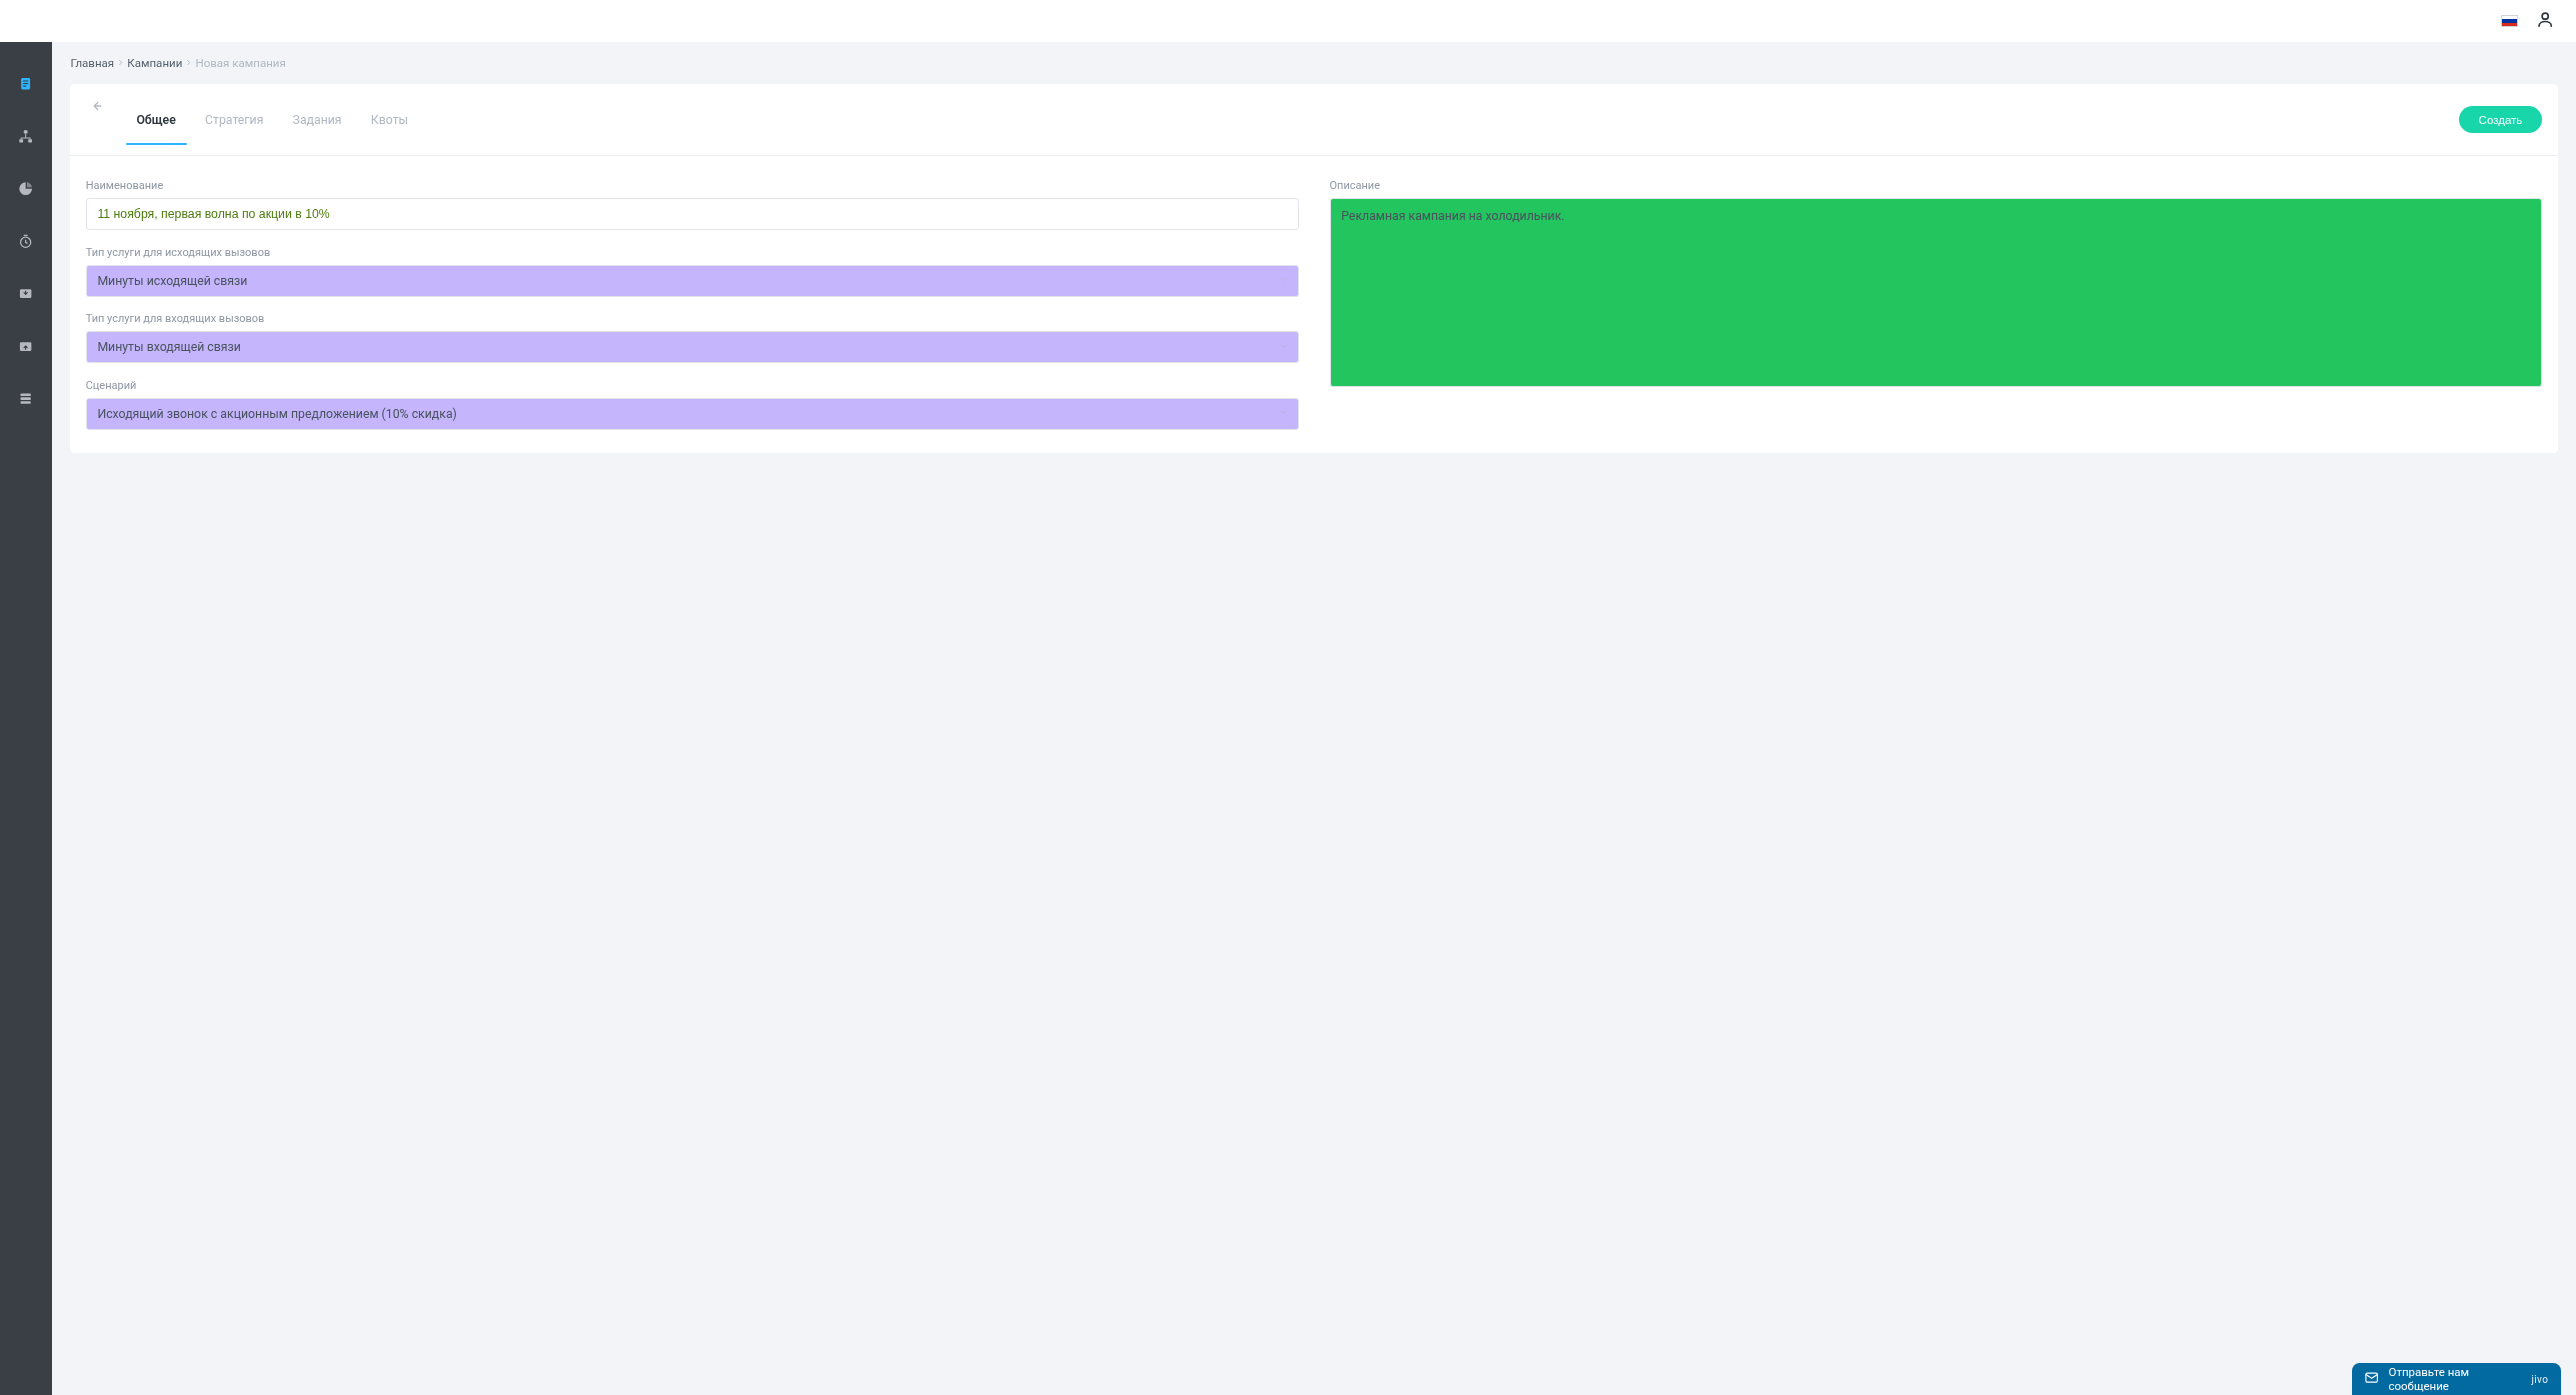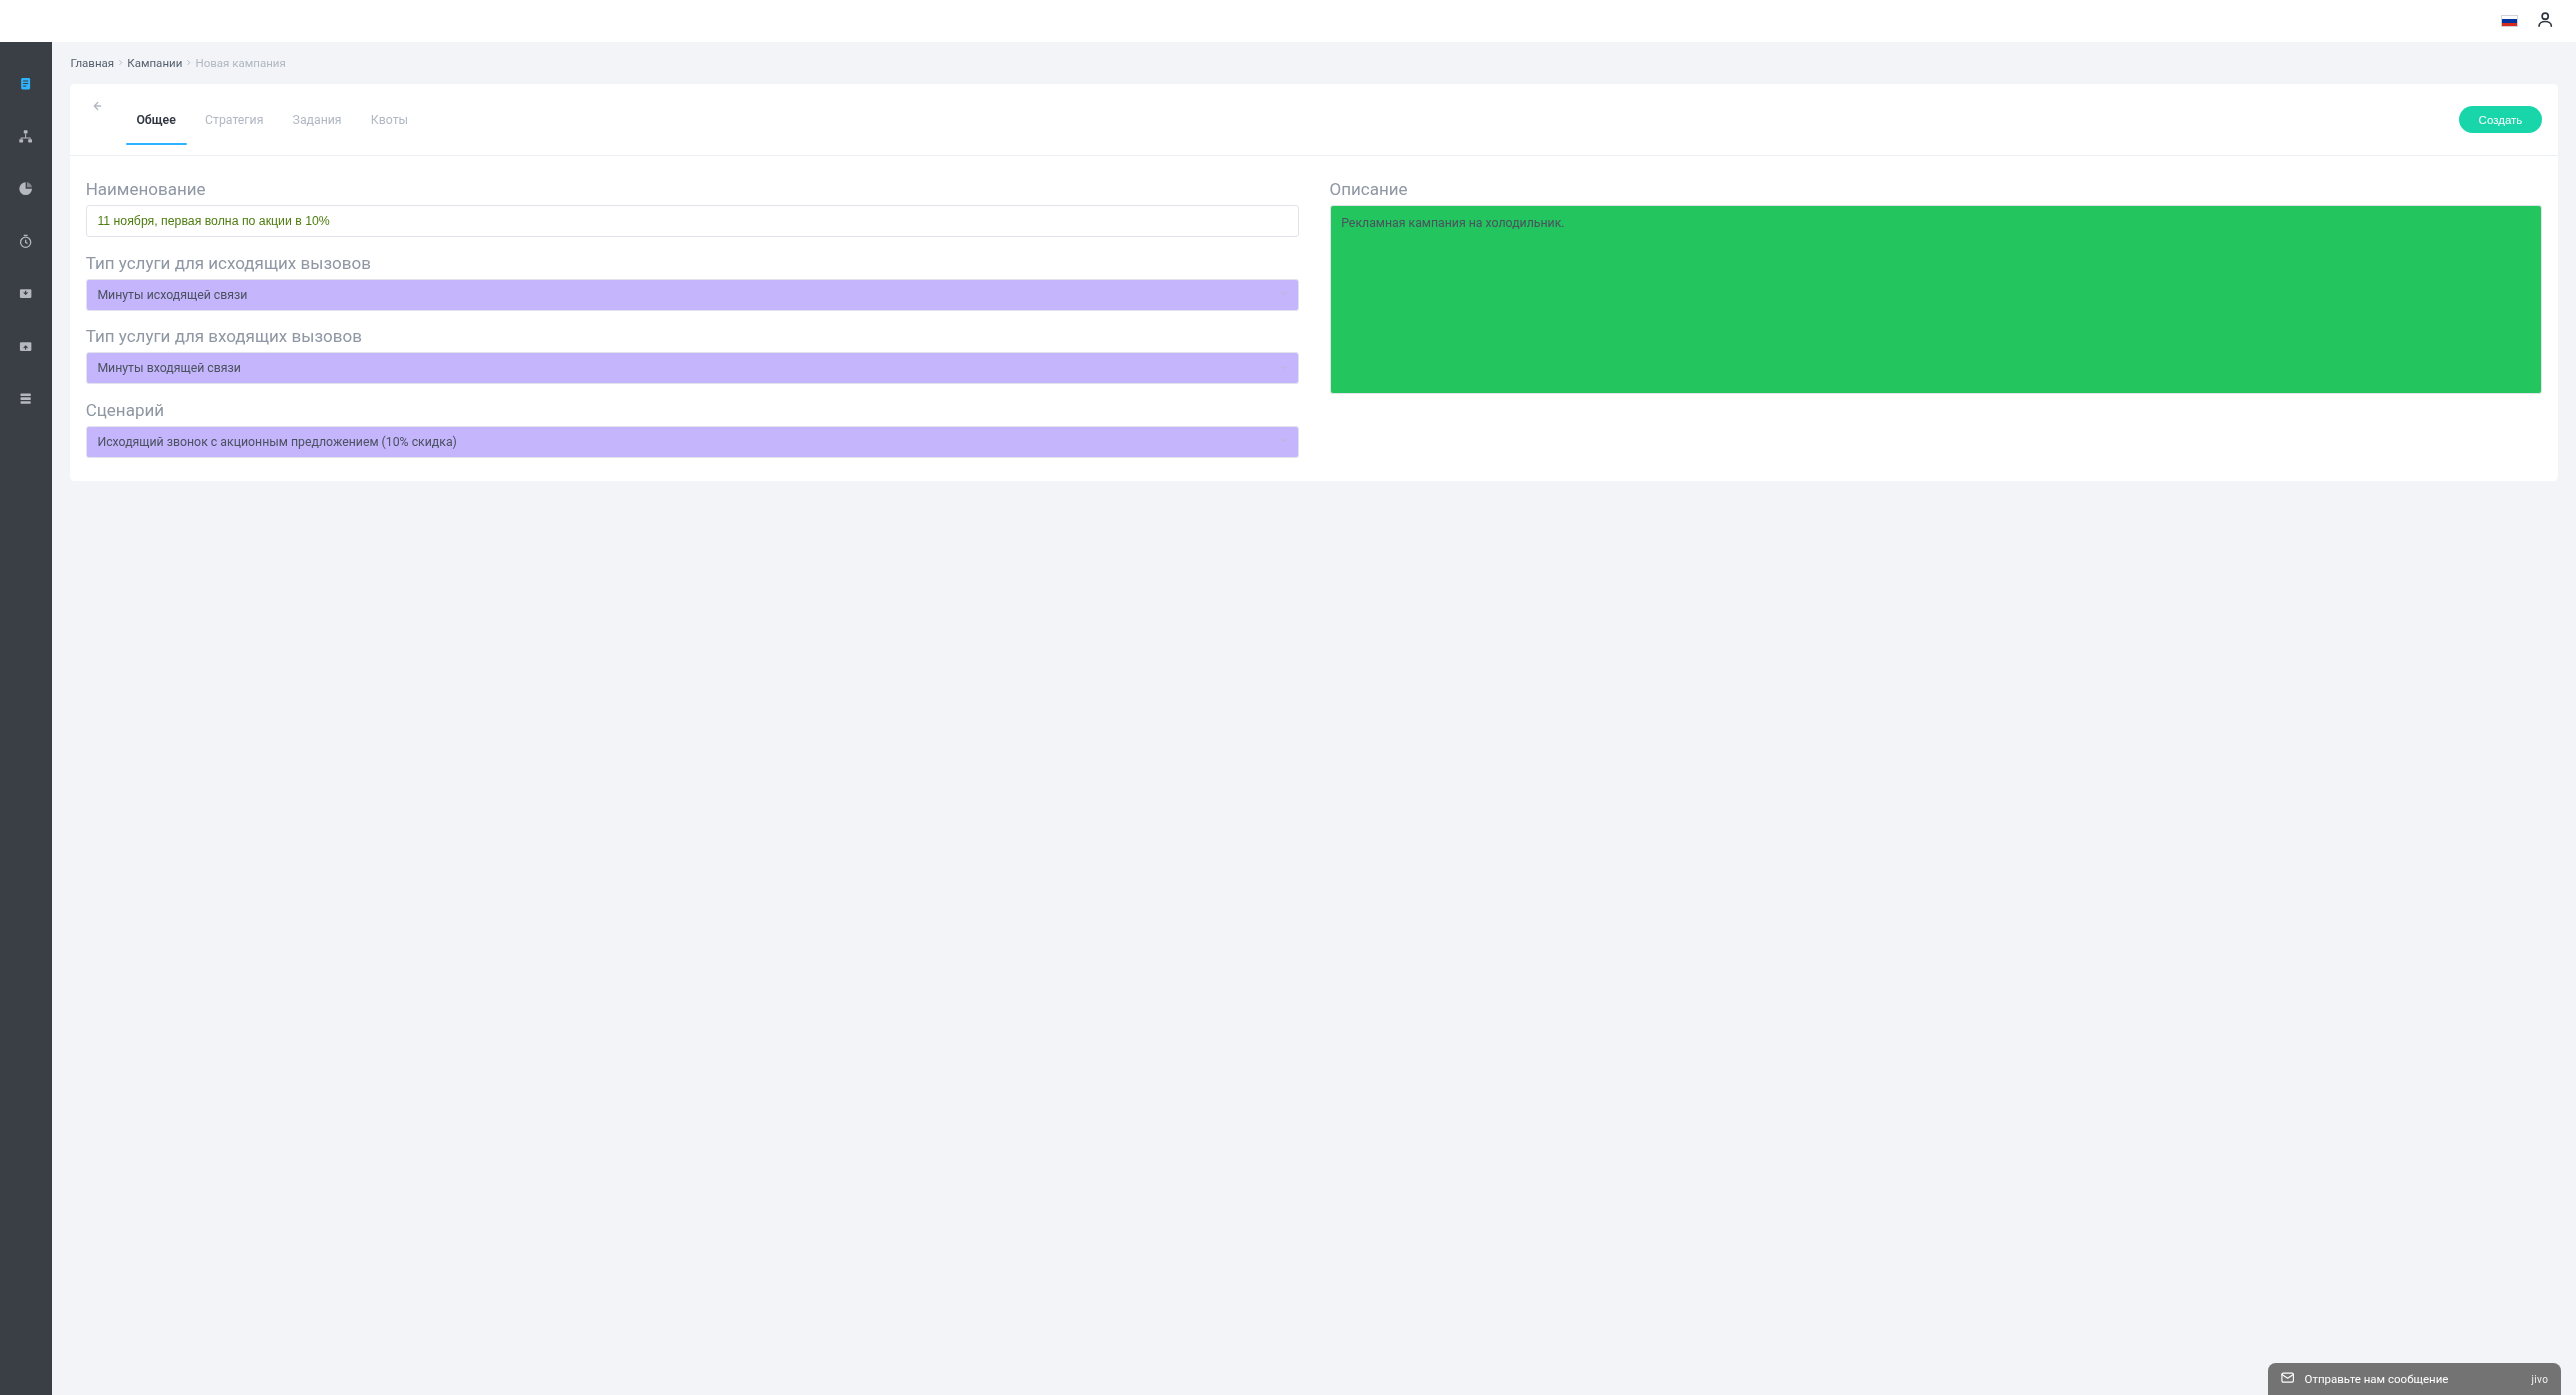--- a/index.html
+++ b/index.html
@@ -39,29 +39,29 @@
   .back-arrow svg { width: 14px; height: 14px; }
   .tab { padding: 18.4px 4.6px 17px 4.6px; font-size: 12.3px; color: #b1b8c3; cursor: pointer; position: relative; }
   .tab.active { color: #2f3640; font-weight: 600; }
   .tab.active::after { content: ""; position: absolute; left: -6.1px; right: -6.1px; bottom: -0.8px; height: 2.3px; background: #2fb3ff; border-radius: 1.5px; }
   .create-btn { background: #18d6a9; color: #ffffff; border: none; padding: 7.7px 20px; border-radius: 15.3px; font-size: 11.5px; font-weight: 500; cursor: pointer; margin: 22px 0; }
 
   
   .form { display: flex; gap: 31px; padding: 23px 15.3px 0 15.3px; }
   .col { flex: 1 1 0; display: flex; flex-direction: column; gap: 15.3px; }
   .field { display: flex; flex-direction: column; gap: 6.1px; }
-  .fld-label { font-size: 17px; color: #8e97a3; }
+  .fld-label { font-size: 11px; color: #8e97a3; }
   .text-input { width: 100%; height: 32px; border: 0.8px solid #e0e4ea; border-radius: 3.1px; padding: 0 10.7px; font-size: 12.3px; color: #4d7c0f; background: #fff; }
   .select { width: 100%; height: 32px; border: 0.8px solid #e0e4ea; border-radius: 3.1px; padding: 0 31px 0 10.7px; font-size: 12.3px; color: #4a525e; background: #c4b5fd; display: flex; align-items: center; position: relative; cursor: pointer; }
   .select .chev { position: absolute; right: 9.2px; top: 50%; transform: translateY(-50%); color: #b1b8c3; }
   .select .chev svg { width: 10.7px; height: 10.7px; }
   .textarea { width: 100%; height: 189px; border: 0.8px solid #e0e4ea; border-radius: 3.1px; padding: 9.2px 10.7px; font-size: 12.3px; color: #4a525e; background: #22c55e; resize: none; font-family: inherit; }
 
   
-  .chat-widget { position: fixed; right: 15.3px; bottom: 0; width: 293px; height: 32px; background: #737373; color: #fff; border-radius: 7.7px 7.7px 0 0; display: flex; align-items: center; padding: 0 12.3px; gap: 9.2px; font-size: 11.5px; cursor: pointer; }
+  .chat-widget { position: fixed; right: 15.3px; bottom: 0; width: 209px; height: 32px; background: #0369a1; color: #fff; border-radius: 7.7px 7.7px 0 0; display: flex; align-items: center; padding: 0 12.3px; gap: 9.2px; font-size: 11.5px; cursor: pointer; }
   .chat-widget .mail-ico svg { width: 15.3px; height: 15.3px; }
   .chat-widget .brand { margin-left: auto; font-size: 10px; letter-spacing: 0.4px; opacity: 0.9; }
 </style>
 </head>
 <body>
 
 <div class="topbar">
   <span class="flag" title="ru"></span>
   <span class="user-ico">
     <svg viewBox="0 0 24 24" fill="none" stroke="#2f3640" stroke-width="2.2" stroke-linecap="round" stroke-linejoin="round">

